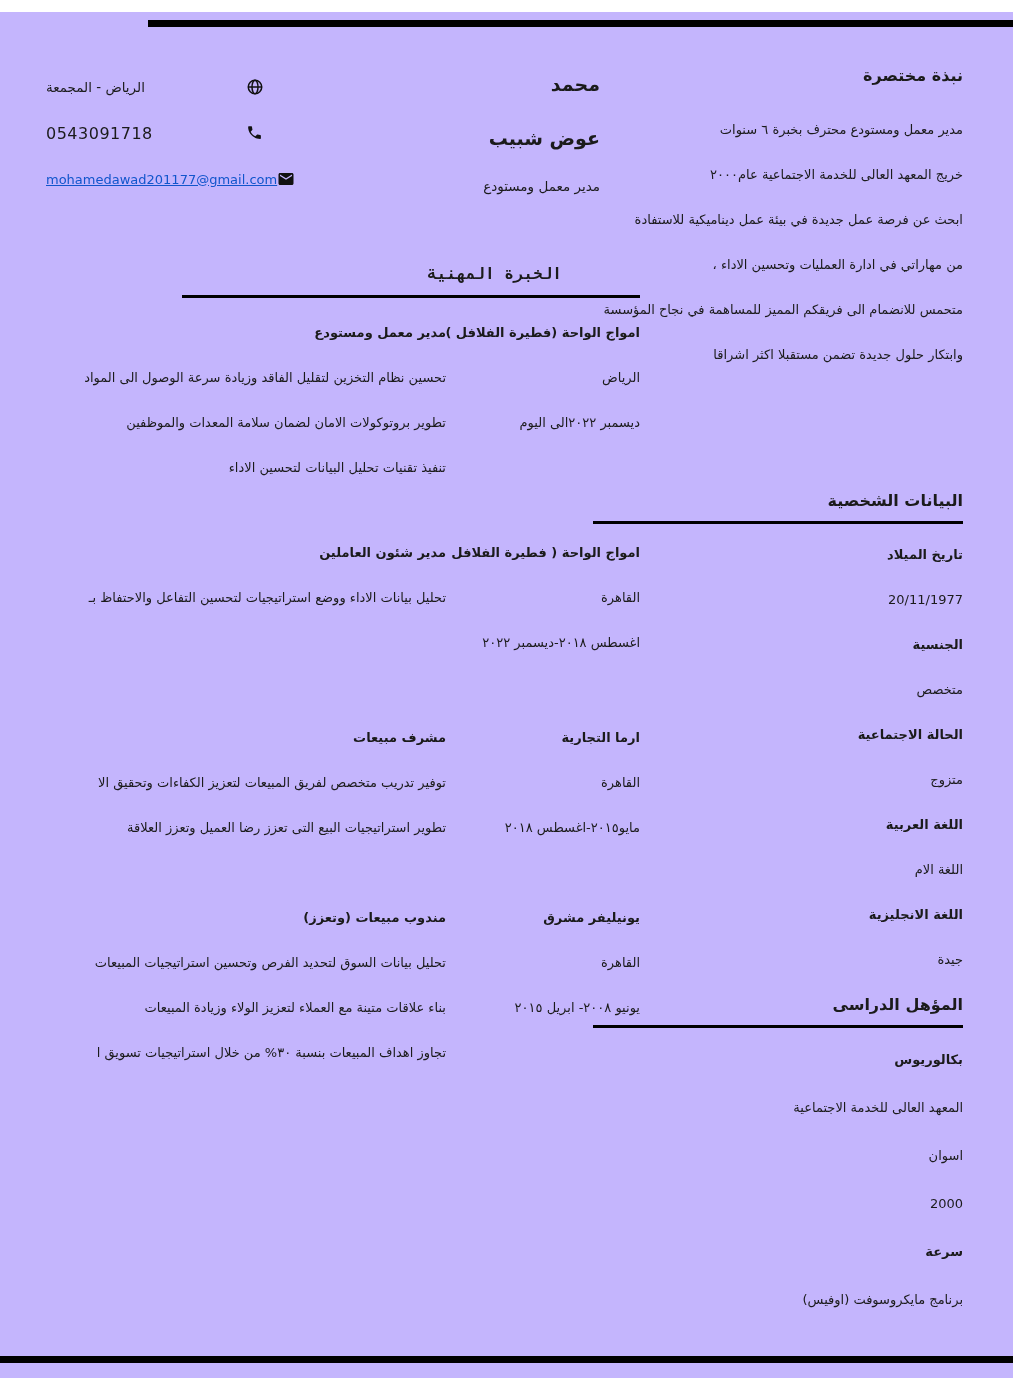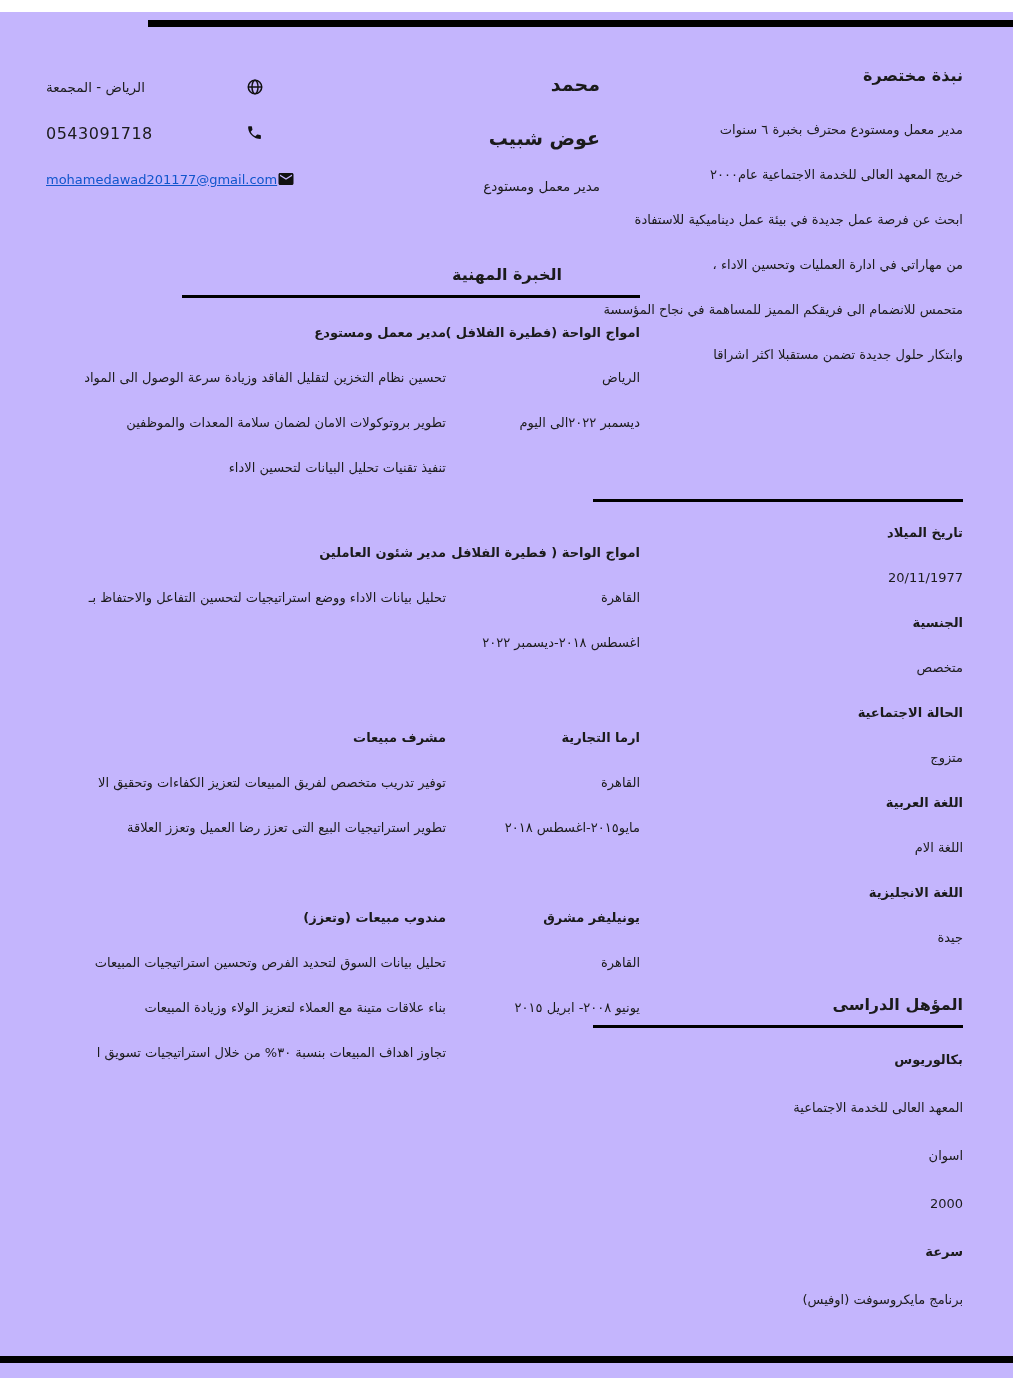--- a/index.html
+++ b/index.html
@@ -42,21 +42,21 @@
   .p-label  { font-weight:bold; }
 
   .education { position:absolute; top:982px; right:50px; width:370px; text-align:right; }
   .education .rule { margin-top:9px; }
   .edu-rows { margin-top:8px; }
   .edu-row  { font-size:13px; line-height:48px; white-space:nowrap; overflow:hidden; }
   .edu-row.bold { font-weight:bold; }
 
   
   .exp-header { position:absolute; top:252px; right:373px; width:458px; }
-  .exp-header .section-title { text-align:right; padding-left:0; padding-right:78px; }
+  .exp-header .section-title { text-align:right; padding-left:0; padding-right:78px;font-family:Liberation Mono, monospace; }
   .exp-header .rule { margin-top:9px; }
 
   .exp-entry {
     position:absolute; right:373px; width:612px;
     display:grid; grid-template-columns:194px 418px; grid-auto-rows:45px;
   }
   .e1 { top:308px; } .e2 { top:528px; } .e3 { top:713px; } .e4 { top:893px; }
   .cell { white-space:nowrap; overflow:hidden; text-align:right; font-size:13px; line-height:20px; padding-top:3px; }
   .cell.b { font-weight:bold; }
 </style>
@@ -122,20 +122,21 @@
     <div class="cell b">مدير معمل ومستودع</div>
     <div class="cell">الرياض</div>
     <div class="cell">تحسين نظام التخزين لتقليل الفاقد وزيادة سرعة الوصول الى المواد</div>
     <div class="cell">ديسمبر ٢٠٢٢الى اليوم</div>
     <div class="cell">تطوير بروتوكولات الامان لضمان سلامة المعدات والموظفين</div>
     <div class="cell"></div>
     <div class="cell">تنفيذ تقنيات تحليل البيانات لتحسين الاداء</div>
   </div>
 
   <section class="personal">
+    <h2 class="section-title">البيانات الشخصية</h2>
     <div class="rule"></div>
     <div class="p-fields">
       <div class="p-field p-label">تاريخ الميلاد</div>
       <div class="p-field">20/11/1977</div>
       <div class="p-field p-label">الجنسية</div>
       <div class="p-field">متخصص</div>
       <div class="p-field p-label">الحالة الاجتماعية</div>
       <div class="p-field">متزوج</div>
       <div class="p-field p-label">اللغة العربية</div>
       <div class="p-field">اللغة الام</div>

